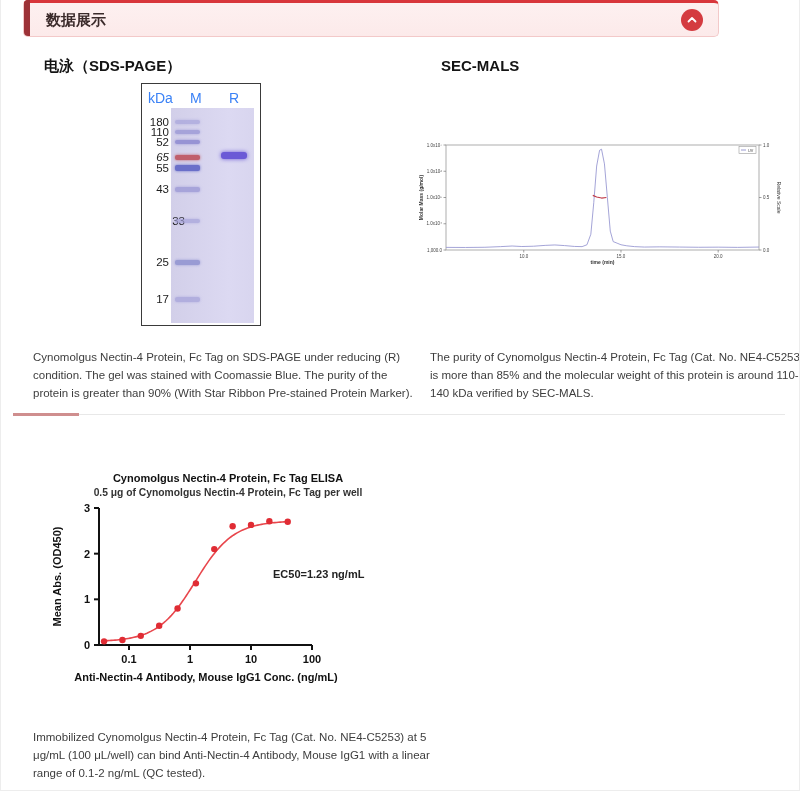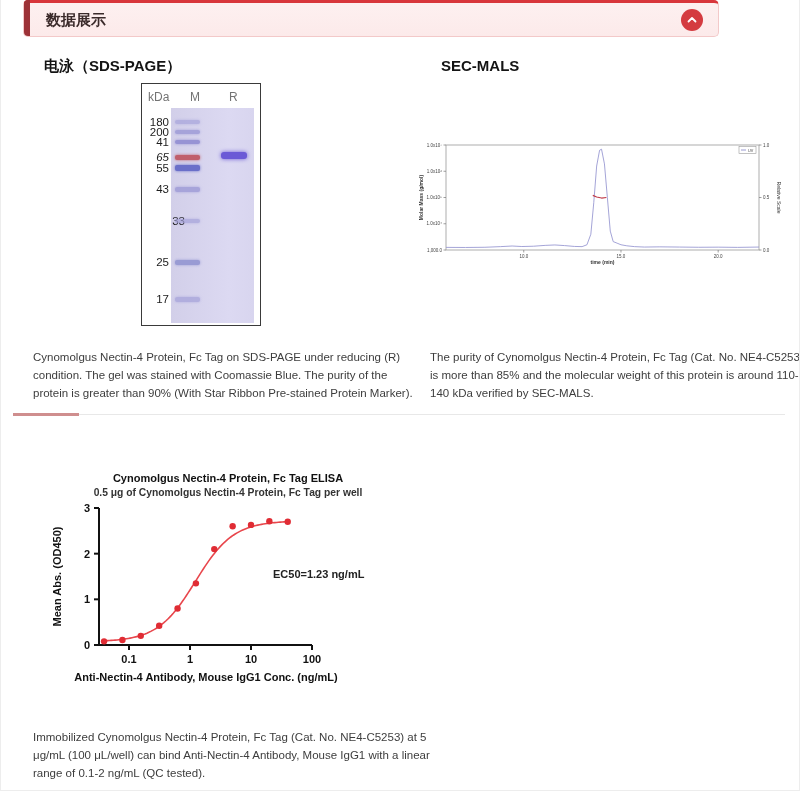--- a/index.html
+++ b/index.html
@@ -19,21 +19,21 @@
           width:22px;height:22px;border-radius:50%;background:#d43b40;border:none;
           cursor:pointer;padding:0;display:flex;align-items:center;justify-content:center;}
   
   .sec-title{position:absolute;margin:0;font-size:15px;font-weight:bold;color:#141414;padding-left:27px;}
   .caption{position:absolute;margin:16px;font-size:11.5px;line-height:18px;color:#3d3d3d;}
   
   .gel-box{position:absolute;left:140px;top:83px;width:120px;height:243px;background:#fff;
            border:1.5px solid #3a3a3a;box-sizing:border-box;}
   .gel-lane{position:absolute;left:29px;top:24px;width:83px;bottom:2px;
            background:linear-gradient(90deg,#d2cfe9 0%,#dcd9f2 70%,#d8d5ef 100%);}
-  .gel-h{position:absolute;font-size:12px;color:#737373;}
+  .gel-h{position:absolute;font-size:14px;color:#3b82f6;}
   .gel-marker-label{position:absolute;width:26px;text-align:right;font-size:11.5px;
            color:#1c1c1c;transform:translateY(-50%);}
   .gel-band{position:absolute;border-radius:2px;}
   
   .divider{position:absolute;left:12px;top:414px;width:772px;height:1px;background:#e8e8e8;}
   .divider-red{position:absolute;left:0;top:-1px;width:66px;height:3px;background:#cf8e8e;}
   
   .chart-mount{position:absolute;}
   svg text{font-family:"Liberation Sans","DejaVu Sans",sans-serif;}
 </style>
@@ -55,23 +55,23 @@
   <h2 class="sec-title" style="left:16px;top:57px;">电泳（SDS-PAGE）</h2>
 
   <div class="gel-box">
     <div class="gel-lane"></div>
     <span class="gel-h" style="left:6px;top:6px;">kDa</span>
     <span class="gel-h" style="left:48px;top:6px;">M</span>
     <span class="gel-h" style="left:87px;top:6px;">R</span>
     <div id="gel-rows">
         <span class="gel-marker-label" style="left: 1px; top: 38px;">180</span>
         <div class="gel-band" style="left: 33px; width: 25px; top: 36px; height: 4px; background: rgb(169, 166, 220); opacity: 0.75; box-shadow: rgb(169, 166, 220) 0px 0px 3px;"></div>
-        <span class="gel-marker-label" style="left: 1px; top: 48px;">200</span>
+        <span class="gel-marker-label" style="left: 1px; top: 48px;">110</span>
         <div class="gel-band" style="left: 33px; width: 25px; top: 46px; height: 4px; background: rgb(158, 155, 215); opacity: 0.85; box-shadow: rgb(158, 155, 215) 0px 0px 3px;"></div>
-        <span class="gel-marker-label" style="left: 1px; top: 58px;">41</span>
+        <span class="gel-marker-label" style="left: 1px; top: 58px;">52</span>
         <div class="gel-band" style="left: 33px; width: 25px; top: 56px; height: 4px; background: rgb(145, 141, 210); opacity: 0.9; box-shadow: rgb(145, 141, 210) 0px 0px 3px;"></div>
         <span class="gel-marker-label" style="left: 1px; top: 73px; font-style: italic;">65</span>
         <div class="gel-band" style="left: 33px; width: 25px; top: 70.5px; height: 5px; background: rgb(192, 95, 108); opacity: 1; box-shadow: rgb(192, 95, 108) 0px 0px 3px;"></div>
         <span class="gel-marker-label" style="left: 1px; top: 84px;">55</span>
         <div class="gel-band" style="left: 33px; width: 25px; top: 81px; height: 6px; background: rgb(106, 111, 201); opacity: 1; box-shadow: rgb(106, 111, 201) 0px 0px 3px;"></div>
         <span class="gel-marker-label" style="left: 1px; top: 105px;">43</span>
         <div class="gel-band" style="left: 33px; width: 25px; top: 102.5px; height: 5px; background: rgb(156, 153, 214); opacity: 0.8; box-shadow: rgb(156, 153, 214) 0px 0px 3px;"></div>
         <span class="gel-marker-label" style="left: 17px; top: 137px;">33</span>
         <div class="gel-band" style="left: 33px; width: 25px; top: 135px; height: 4px; background: rgb(165, 162, 218); opacity: 0.7; box-shadow: rgb(165, 162, 218) 0px 0px 3px;"></div>
         <span class="gel-marker-label" style="left: 1px; top: 178px;">25</span>

